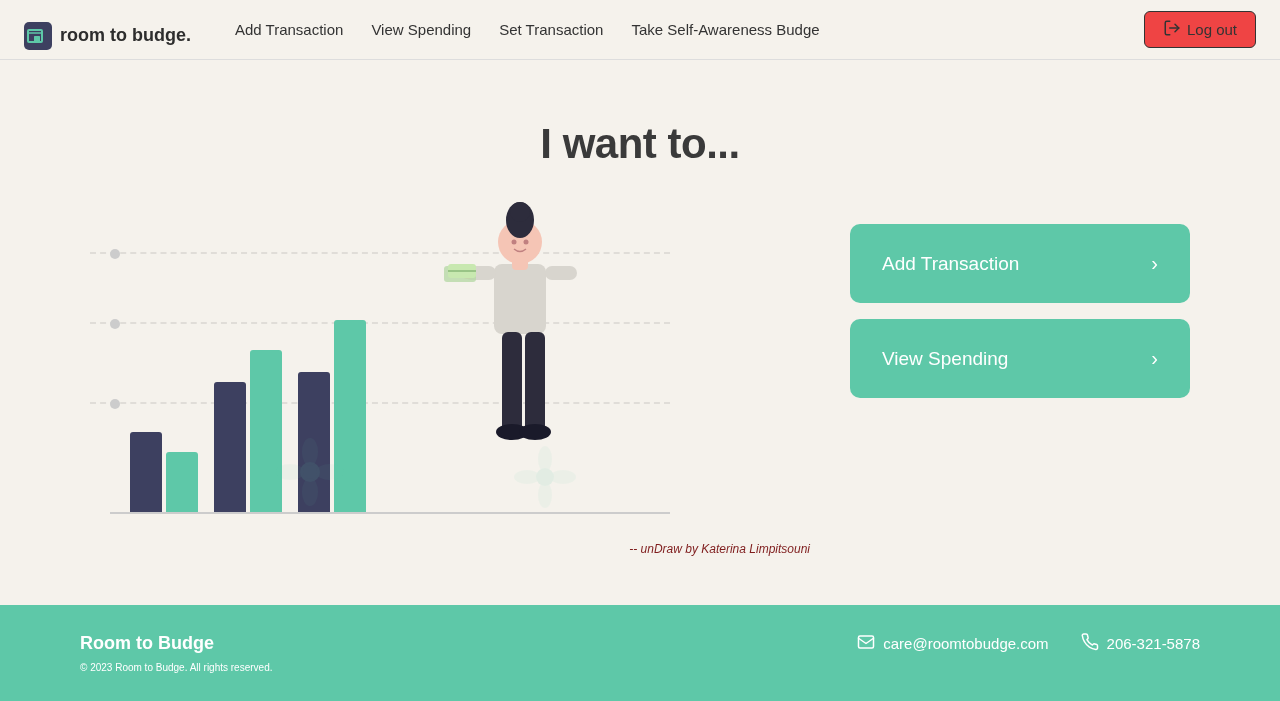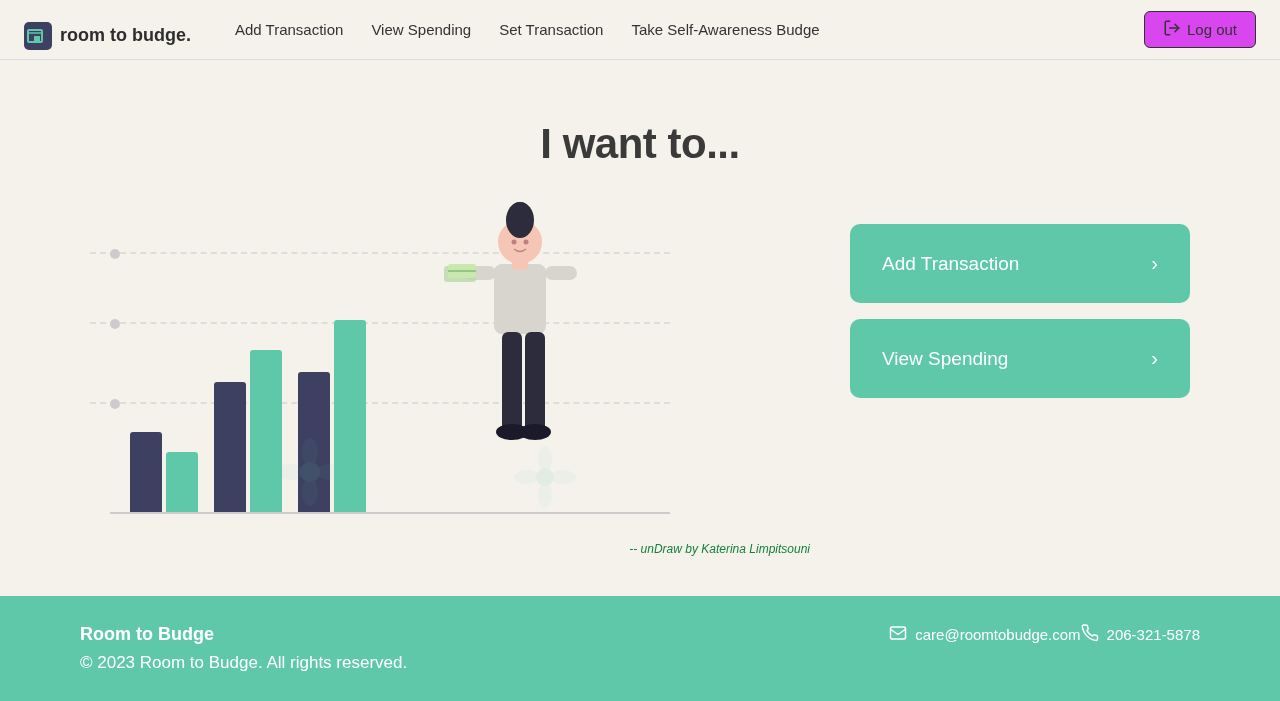--- a/index.html
+++ b/index.html
@@ -41,21 +41,21 @@
       font-size: 15px;
       cursor: pointer;
     }
     .logout-btn {
       display: flex;
       align-items: center;
       gap: 6px;
       border: 1px solid #333;
       border-radius: 6px;
       padding: 7px 18px;
-      background: #d946ef;
+      background: #ef4444;
       color: #333;
       font-size: 15px;
       cursor: pointer;
       font-weight: 500;
     }
 
     
     main {
       flex: 1;
       display: flex;
@@ -148,21 +148,21 @@
       position: absolute;
       bottom: 22px;
       left: 350px;
       width: 160px;
     }
 
     .attribution {
       text-align: right;
       font-size: 12px;
       font-style: italic;
-      color: #15803d;
+      color: #7f1d1d;
       margin-top: 8px;
     }
 
     
     .actions-panel {
       display: flex;
       flex-direction: column;
       gap: 16px;
       width: 340px;
       padding-top: 20px;
@@ -197,25 +197,26 @@
       justify-content: space-between;
       align-items: flex-start;
     }
     .footer-brand {
       font-size: 18px;
       font-weight: 600;
       color: #fff;
       margin-bottom: 8px;
     }
     .footer-copy {
-      font-size: 17px;
+      font-size: 10px;
       color: #fff;
     }
     .footer-contact {
       display: flex;
+      gap: 32px;
       align-items: center;
       text-align: center;
     }
     .footer-contact-item {
       display: flex;
       align-items: center;
       gap: 8px;
       color: #fff;
       font-size: 15px;
     }

